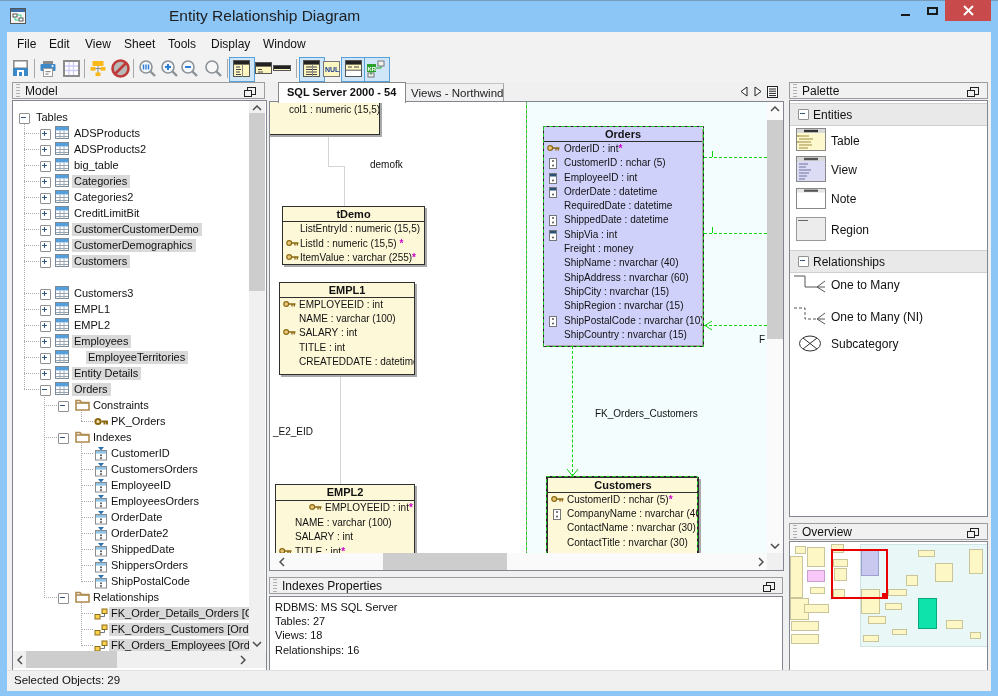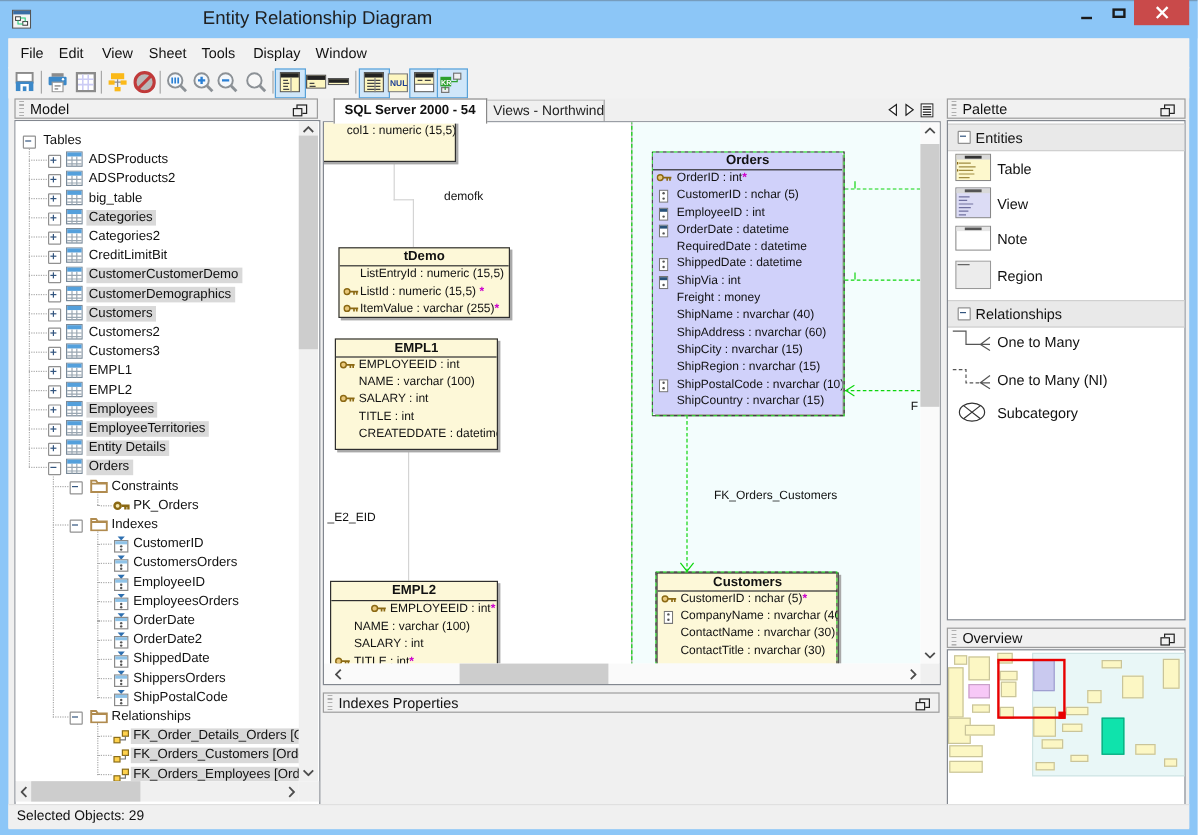--- a/index.html
+++ b/index.html
@@ -332,33 +332,20 @@
               <i></i>
               <b></b>
             </span>
             <svg class="ticon" style="left:42px;" width="14" height="14" viewBox="0 0 14 14">
               <rect x="0.5" y="0.5" width="13" height="12" fill="#fff" stroke="#7a8a99"></rect>
               <rect x="1" y="1" width="12" height="3.4" fill="#54a0dc"></rect>
               <path d="M1 7.5h12M1 10.5h12M5 4.5v8M9 4.5v8" stroke="#9aa7b2" stroke-width="1" fill="none"></path>
             </svg>
             <span class="lbl hl" style="left:61px;">Customers</span>
           </div>
-        <div class="trow" style="top:168px;">
-            <span class="abs" style="left:11px;top:8px;width:15px;border-top:1px dotted #ababab;"></span>
-            <span class="eb plus" style="left:27px;">
-              <i></i>
-              <b></b>
-            </span>
-            <svg class="ticon" style="left:42px;" width="14" height="14" viewBox="0 0 14 14">
-              <rect x="0.5" y="0.5" width="13" height="12" fill="#fff" stroke="#7a8a99"></rect>
-              <rect x="1" y="1" width="12" height="3.4" fill="#54a0dc"></rect>
-              <path d="M1 7.5h12M1 10.5h12M5 4.5v8M9 4.5v8" stroke="#9aa7b2" stroke-width="1" fill="none"></path>
-            </svg>
-            <span class="lbl" style="left:61px;">Customers2</span>
-          </div>
         <div class="trow" style="top:184px;">
             <span class="abs" style="left:11px;top:8px;width:15px;border-top:1px dotted #ababab;"></span>
             <span class="eb plus" style="left:27px;">
               <i></i>
               <b></b>
             </span>
             <svg class="ticon" style="left:42px;" width="14" height="14" viewBox="0 0 14 14">
               <rect x="0.5" y="0.5" width="13" height="12" fill="#fff" stroke="#7a8a99"></rect>
               <rect x="1" y="1" width="12" height="3.4" fill="#54a0dc"></rect>
               <path d="M1 7.5h12M1 10.5h12M5 4.5v8M9 4.5v8" stroke="#9aa7b2" stroke-width="1" fill="none"></path>
@@ -408,21 +395,21 @@
             <span class="abs" style="left:11px;top:8px;width:15px;border-top:1px dotted #ababab;"></span>
             <span class="eb plus" style="left:27px;">
               <i></i>
               <b></b>
             </span>
             <svg class="ticon" style="left:42px;" width="14" height="14" viewBox="0 0 14 14">
               <rect x="0.5" y="0.5" width="13" height="12" fill="#fff" stroke="#7a8a99"></rect>
               <rect x="1" y="1" width="12" height="3.4" fill="#54a0dc"></rect>
               <path d="M1 7.5h12M1 10.5h12M5 4.5v8M9 4.5v8" stroke="#9aa7b2" stroke-width="1" fill="none"></path>
             </svg>
-            <span class="lbl hl" style="left:61px;">EmployeeTerritories</span>
+            <span class="lbl hl" style="left:75px;">EmployeeTerritories</span>
           </div>
         <div class="trow" style="top:264px;">
             <span class="abs" style="left:11px;top:8px;width:15px;border-top:1px dotted #ababab;"></span>
             <span class="eb plus" style="left:27px;">
               <i></i>
               <b></b>
             </span>
             <svg class="ticon" style="left:42px;" width="14" height="14" viewBox="0 0 14 14">
               <rect x="0.5" y="0.5" width="13" height="12" fill="#fff" stroke="#7a8a99"></rect>
               <rect x="1" y="1" width="12" height="3.4" fill="#54a0dc"></rect>
@@ -875,20 +862,23 @@
       <div class="sbthumb" style="left:113px;top:451px;width:124px;height:17px;"></div>
     </div>
 
     <div class="phead" style="left:262px;top:545px;width:512px;height:15px;">
       <span class="grip"></span>
         <span class="cap">Indexes Properties</span>
       <span class="restore" style="left:493px;top:4px;">
           <span class="r1"></span>
           <span class="r2"></span>
         </span>
+    </div>
+    <div class="cbox" style="left:262px;top:564px;width:512px;height:73px;">
+      <div style="position:absolute;left:5px;top:3px;font-size:11px;color:#111;line-height:14.2px;">RDBMS: MS SQL Server<br>Tables: 27<br>Views: 18<br>Relationships: 16</div>
     </div>
 
     <div class="phead" style="left:782px;top:50px;width:197px;height:15px;">
       <span class="grip"></span>
         <span class="cap">Palette</span>
       <span class="restore" style="left:177px;top:4px;">
           <span class="r1"></span>
           <span class="r2"></span>
         </span>
     </div>

